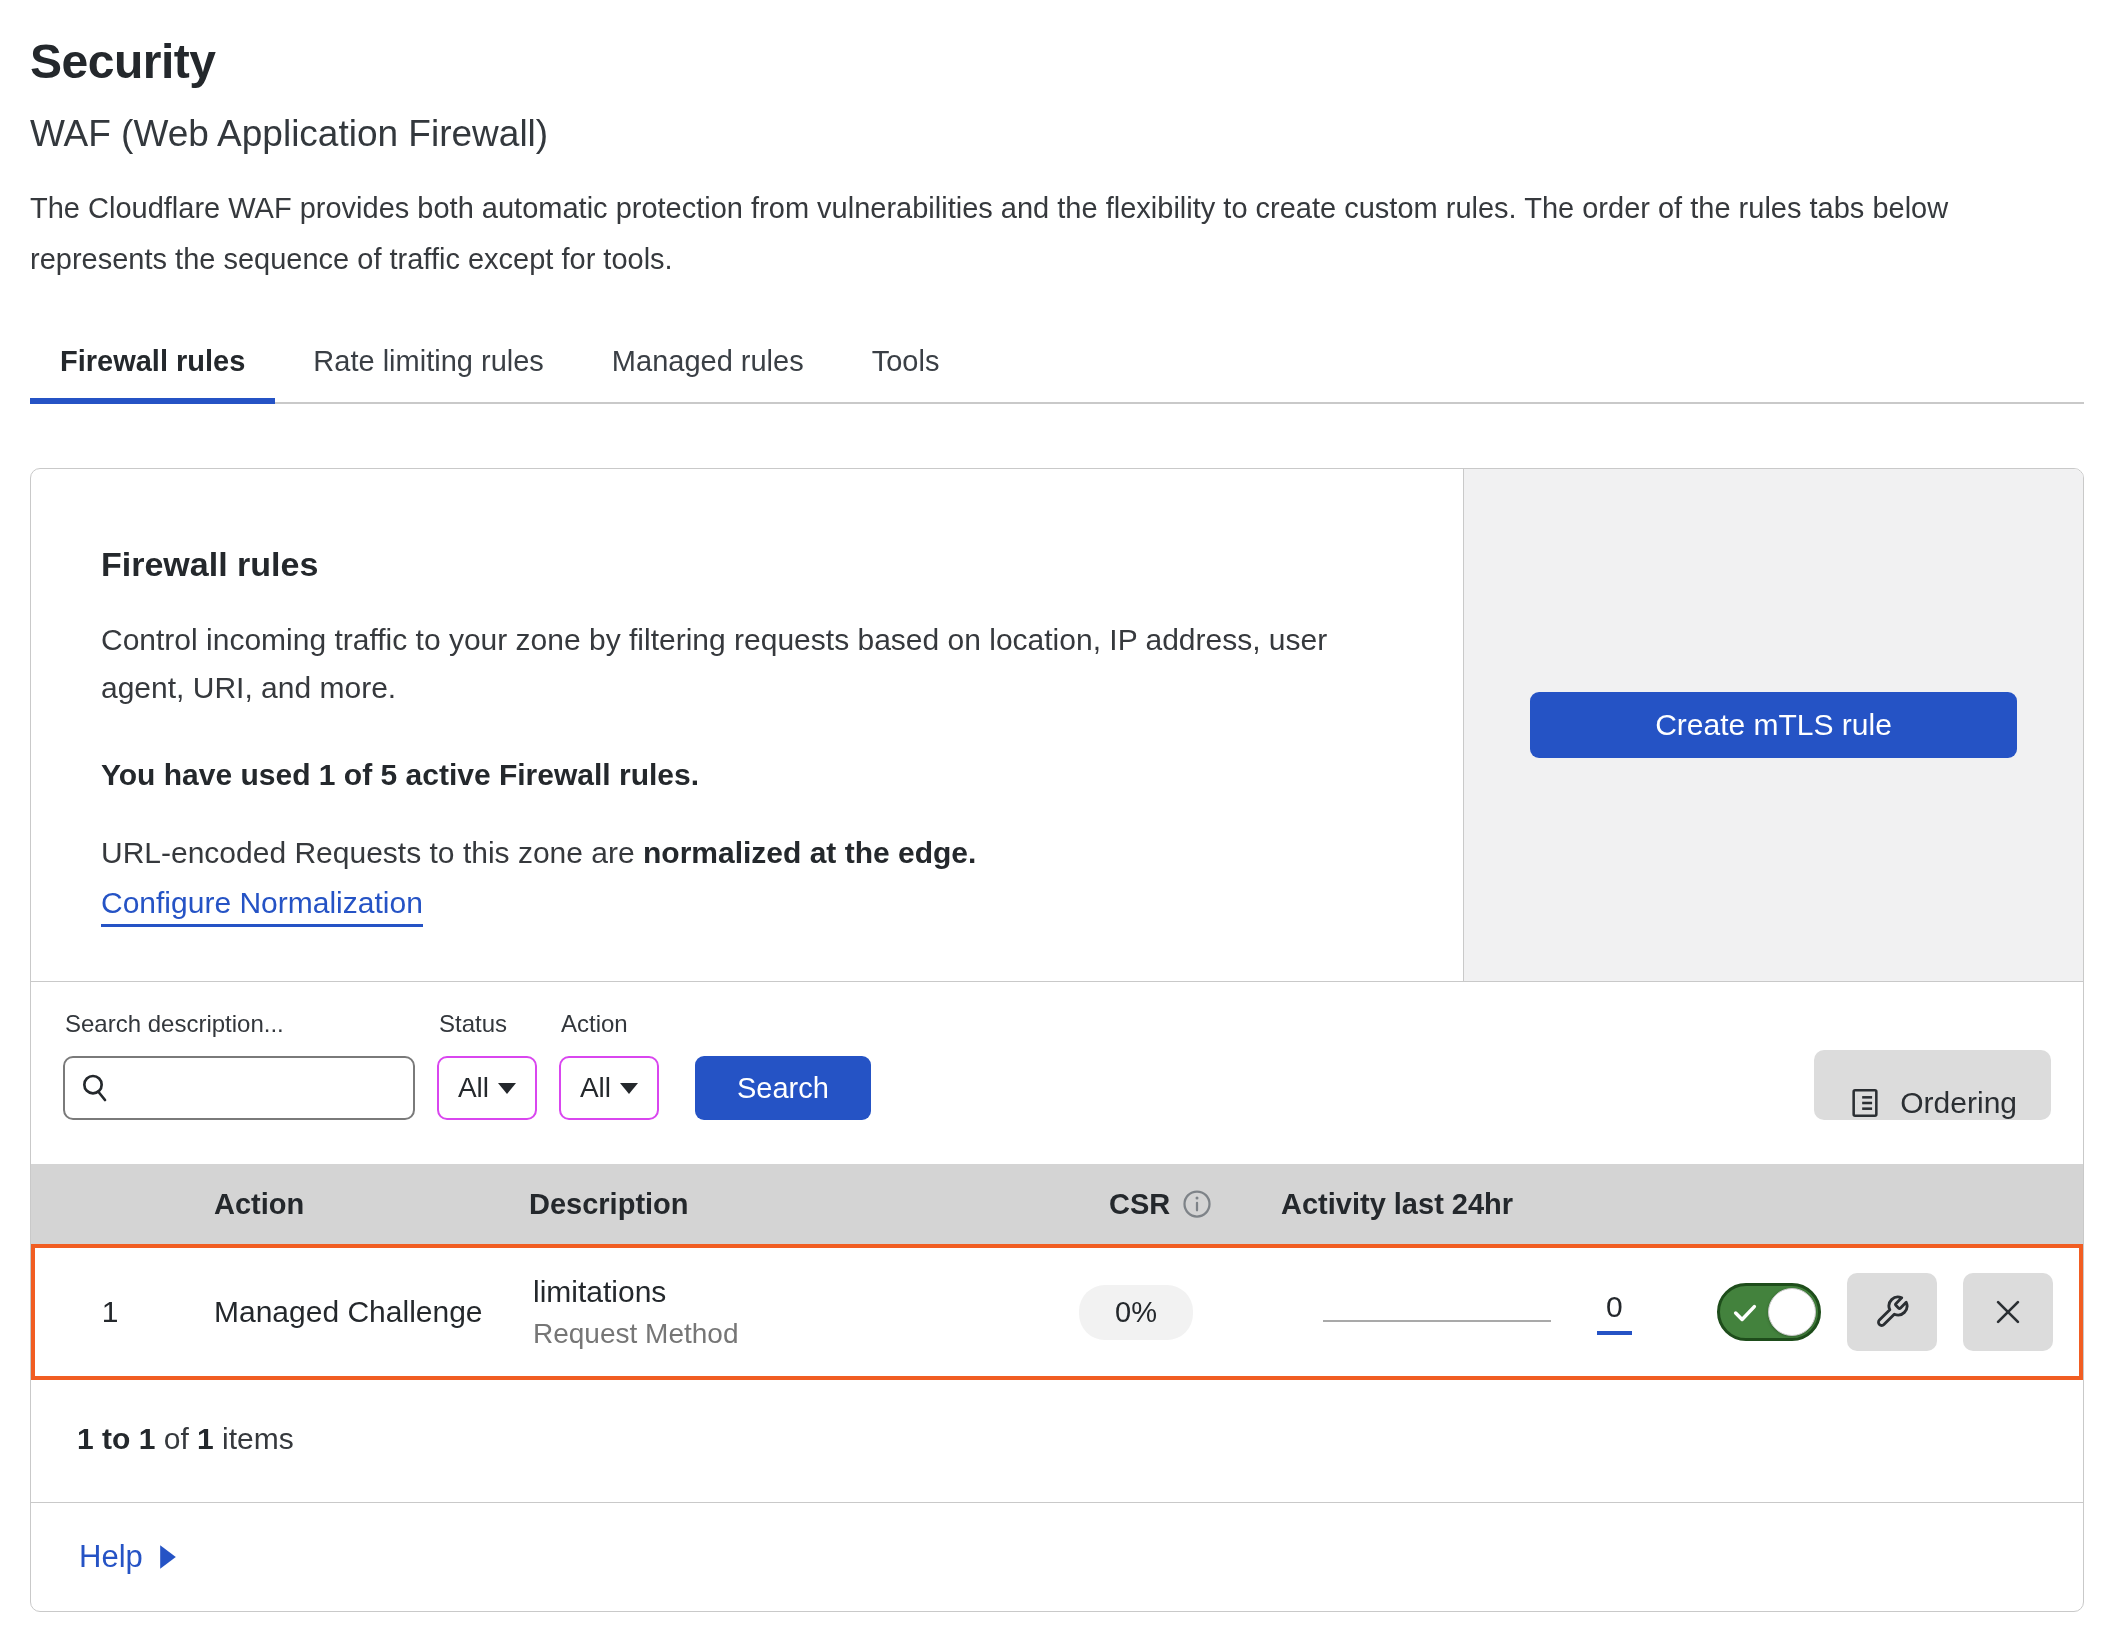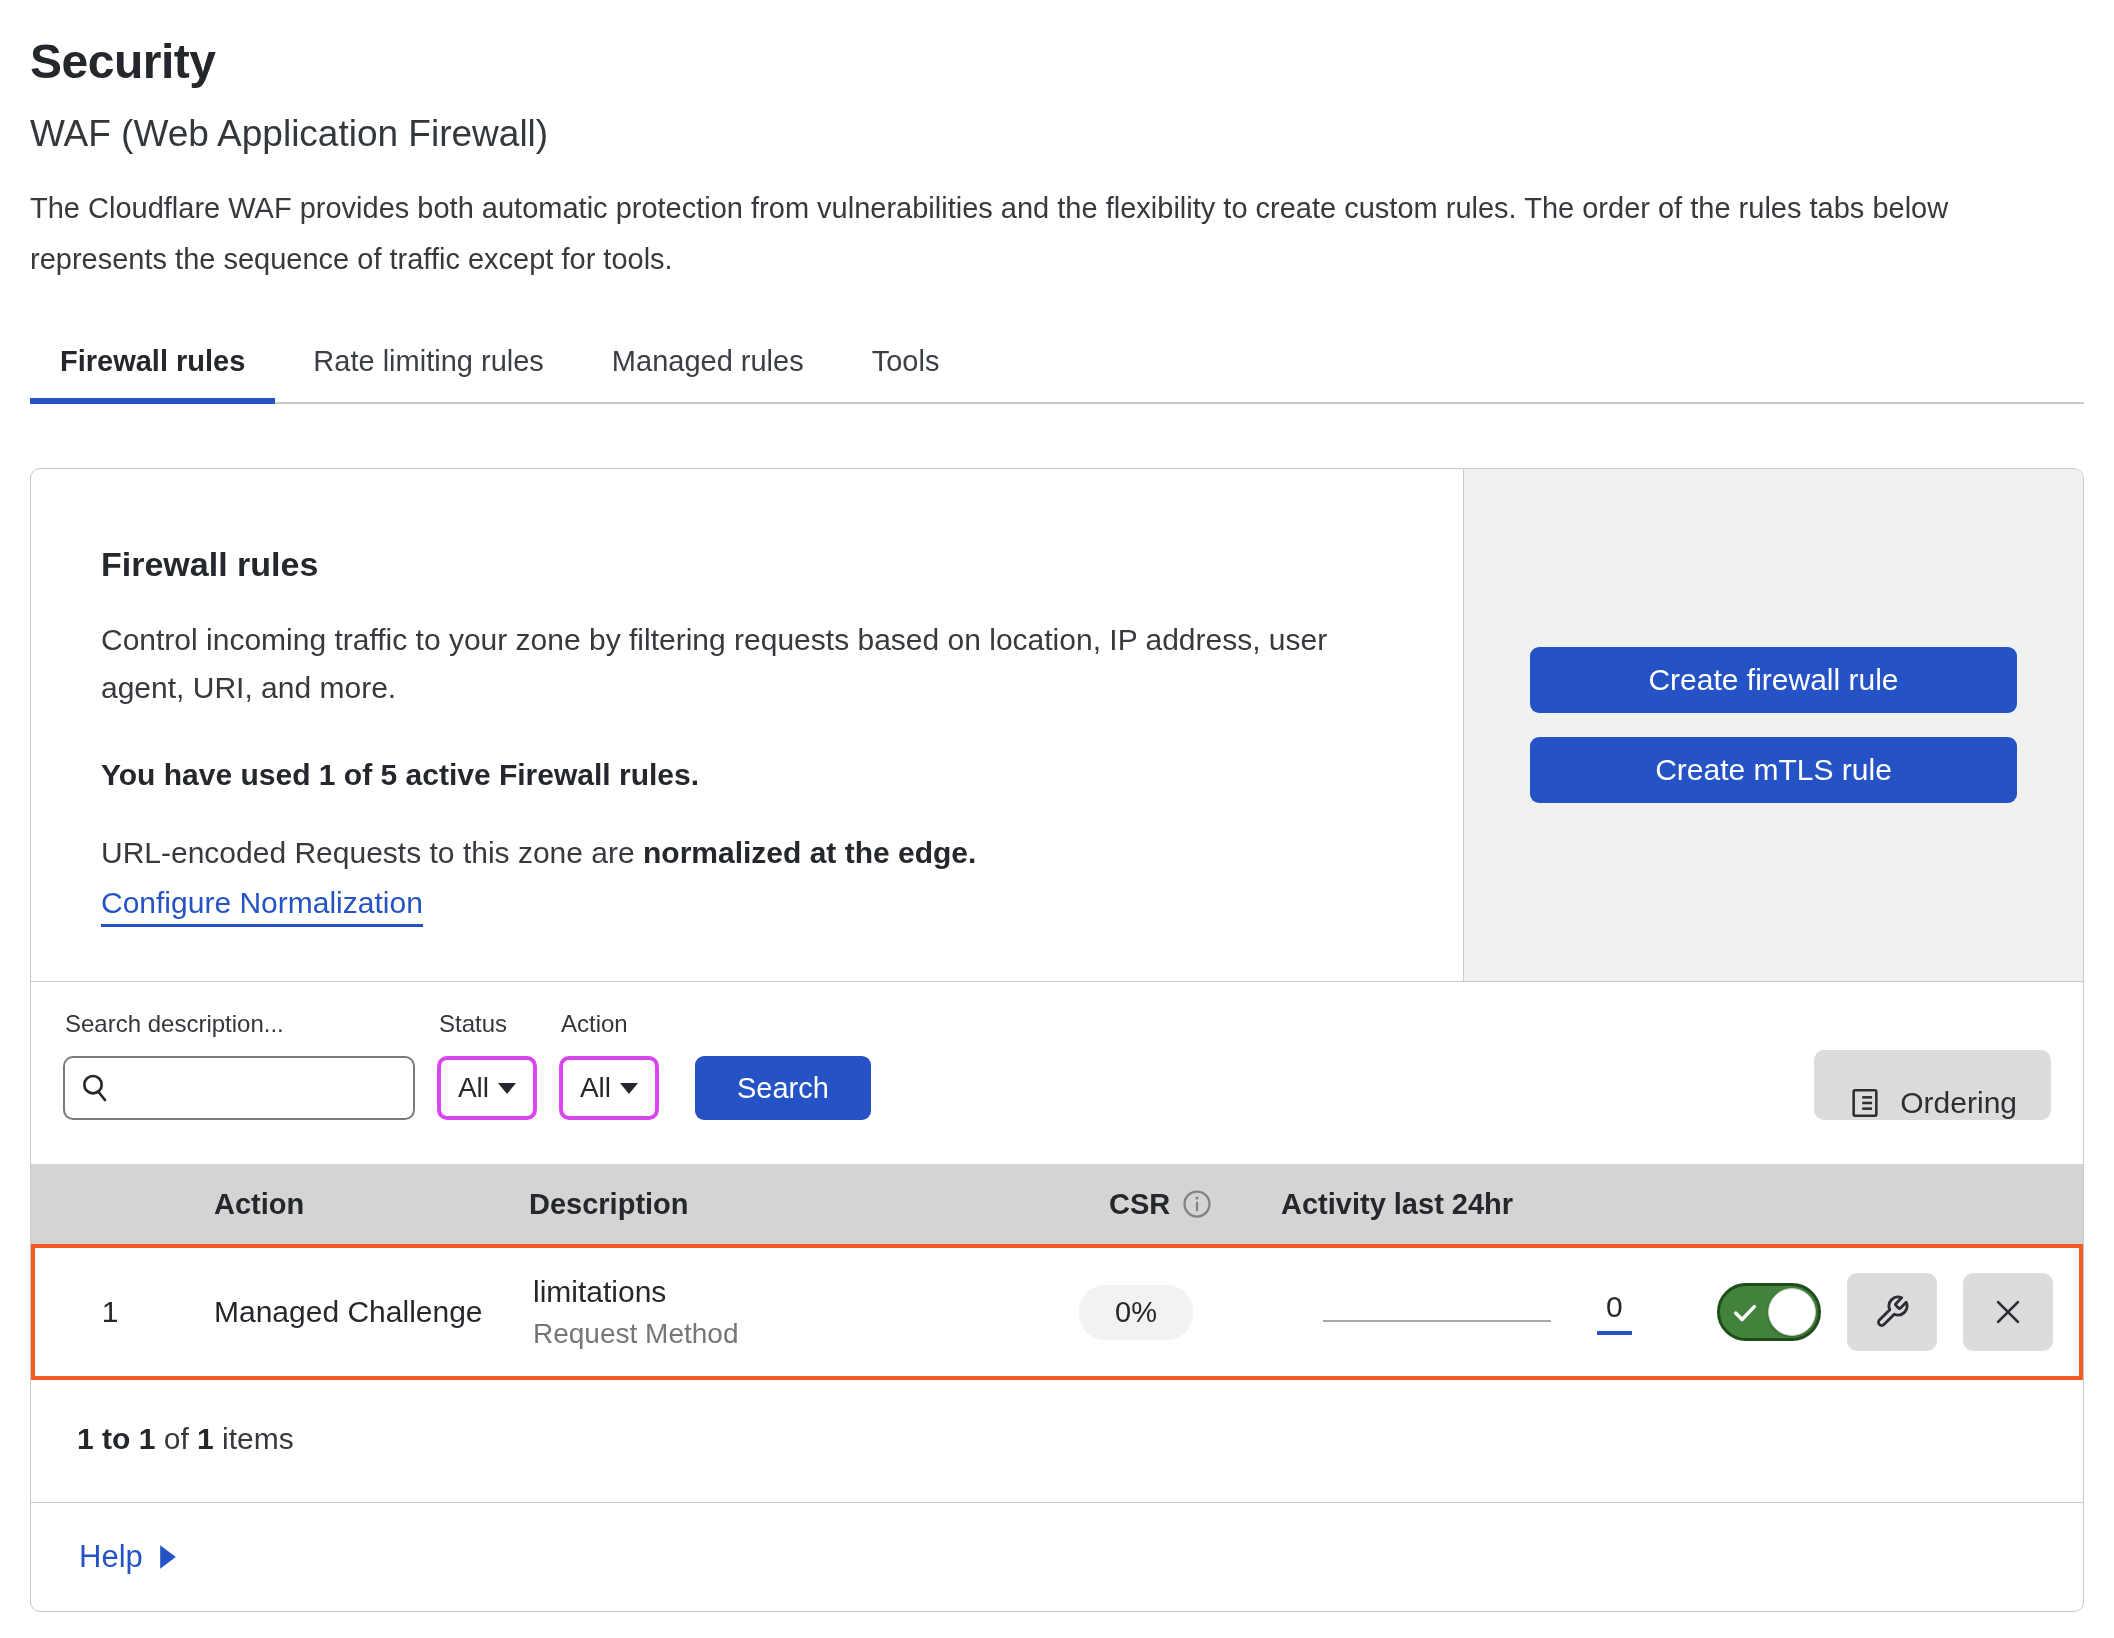--- a/index.html
+++ b/index.html
@@ -42,21 +42,21 @@
               font-size:30px; font-family:inherit; cursor:pointer; width:100%; }
 
   
   .filter-section { border-top:1px solid #c9c9c9; padding:28px 32px 44px 32px; display:flex; align-items:flex-end; }
   .filter-group { display:flex; flex-direction:column; margin-right:22px; }
   .filter-label { font-size:24px; color:#33373c; margin-bottom:18px; padding-left:2px; }
   .search-wrap { position:relative; }
   .search-input { width:352px; height:64px; border:2px solid #7a7a7a; border-radius:10px;
                   padding:0 16px 0 58px; font-size:28px; font-family:inherit; color:#24282c; background:#fff; }
   .search-glyph { position:absolute; left:16px; top:16px; width:32px; height:32px; }
-  .select-box { width:100px; height:64px; border:4px solid #d946ef; border-radius:10px; background:#fff;
+  .select-box { width:100px; height:64px; border:2px solid #d946ef; border-radius:10px; background:#fff;
                 display:flex; align-items:center; justify-content:center; gap:9px; font-size:28px; color:#24282c; cursor:pointer; }
   .chevron { width:0; height:0; border-left:9px solid transparent; border-right:9px solid transparent; border-top:11px solid #24282c; }
   .search-btn { height:64px; padding:0 42px; border:none; border-radius:9px; background:#2553c5; color:#fff;
                 font-size:29px; font-family:inherit; margin-left:14px; cursor:pointer; }
   .ordering-btn { margin-left:auto; height:70px; padding:0 34px; border:none; border-radius:10px; background:#dcdcdc;
                   display:flex; align-items:flex-end; gap:18px; font-size:30px; color:#2b2f33; font-family:inherit; cursor:pointer; }
 
   
   .table-header { background:#d4d4d4; height:80px; display:flex; align-items:center;
                   font-size:29px; font-weight:700; color:#24282c; }
@@ -111,21 +111,20 @@
 
     <div class="card-top">
       <div class="card-top-left">
         <div class="panel-heading">Firewall rules</div>
         <div class="panel-desc">Control incoming traffic to your zone by filtering requests based on location, IP address, user agent, URI, and more.</div>
         <div class="panel-usage">You have used 1 of 5 active Firewall rules.</div>
         <div class="panel-norm"><span>URL-encoded Requests to this zone are </span><b>normalized at the edge.</b></div>
         <span class="panel-link">Configure Normalization</span>
       </div>
       <div class="card-top-right">
-        <button class="blue-btn">Create firewall rule</button>
         <button class="blue-btn">Create mTLS rule</button>
       </div>
     </div>
 
     <div class="filter-section">
       <div class="filter-group">
         <div class="filter-label">Search description...</div>
         <div class="search-wrap">
           <svg class="search-glyph" viewBox="0 0 24 24" fill="none" stroke="#24282c" stroke-width="2" stroke-linecap="round">
             <circle cx="10.5" cy="9.5" r="6.5"></circle>

